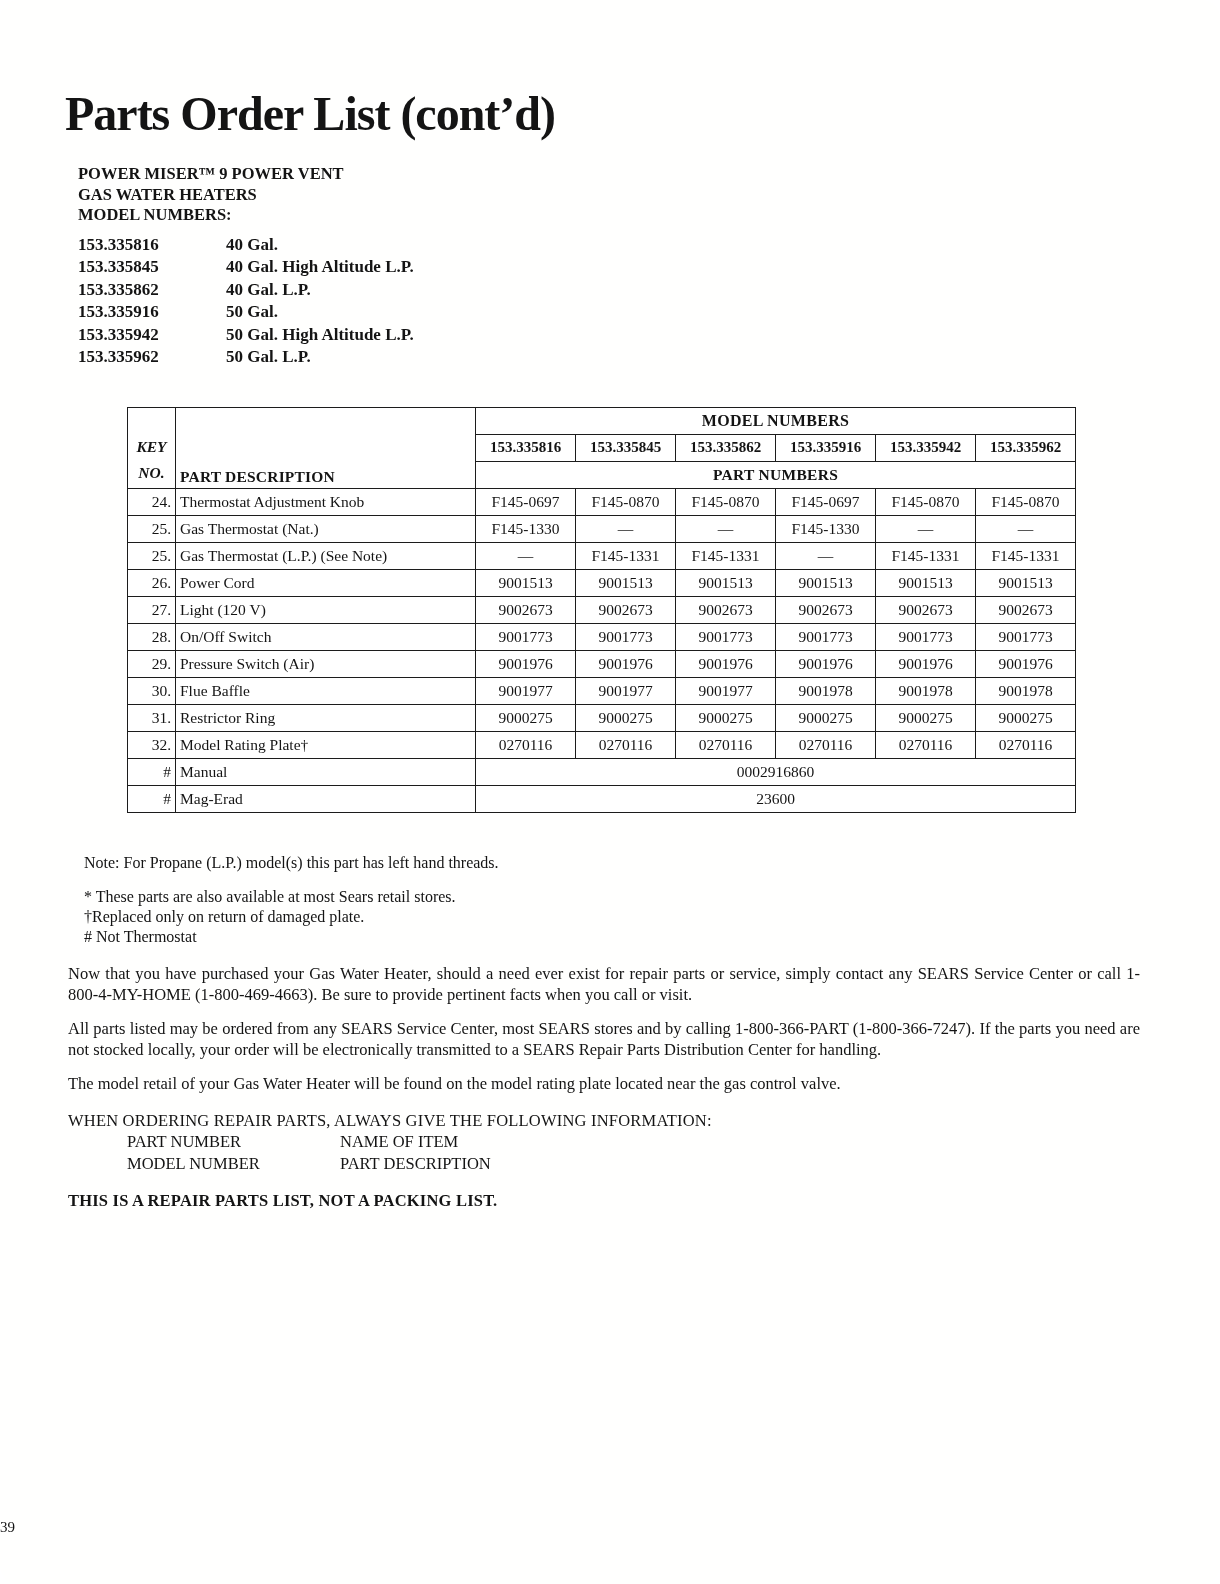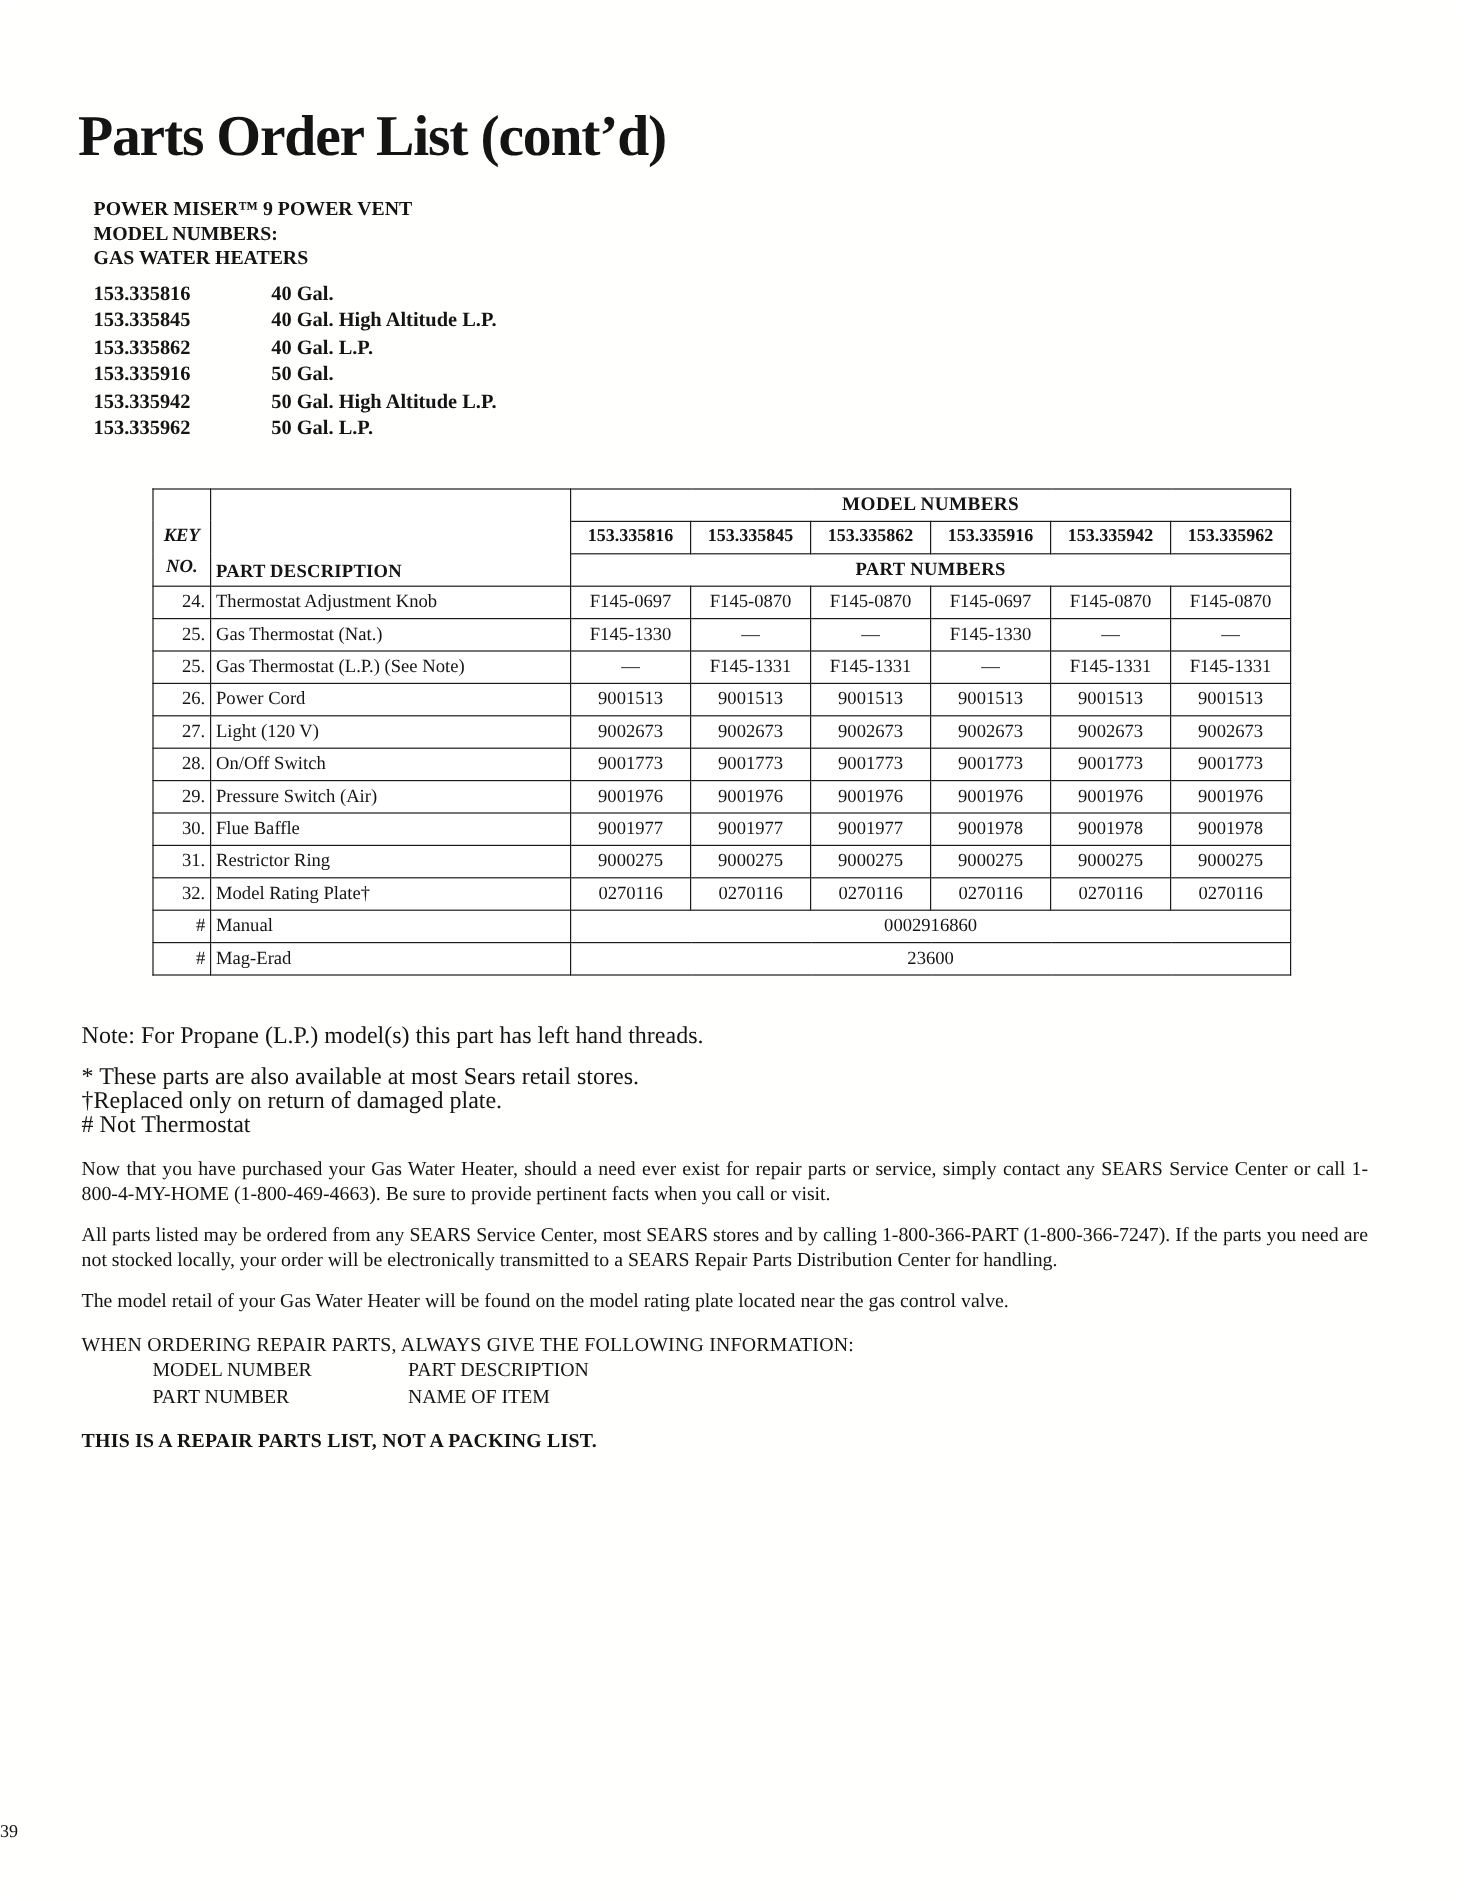--- a/index.html
+++ b/index.html
@@ -57,21 +57,21 @@
   .model-numbers-head { text-align: center; font-size: 16px; letter-spacing: 0.3px; }
   .part-numbers-head  { text-align: center; font-size: 15.5px; letter-spacing: 0.3px; }
   .model-col-head { text-align: center; font-weight: bold; font-size: 15px; padding: 2px 2px; }
   .key-head { vertical-align: bottom; text-align: center; font-weight: bold; padding-left: 5px; line-height: 26px; font-style: italic; }
   .desc-head { vertical-align: bottom; font-weight: bold; padding-left: 8px; padding-bottom: 4px; letter-spacing: 0.2px; }
   .key-cell { text-align: right; padding-left: 8px; }
   .desc-cell { text-align: left; padding-left: 8px; }
   .val { text-align: center; }
   .span-val { text-align: center; }
 
-  .notes { margin-top: 40px; font-size: 20px; line-height: 20px; }
+  .notes { margin-top: 40px; font-size: 16px; line-height: 20px; margin-left: 16px; }
   .note-line:first-of-type { margin-bottom: 14px; }
 
   .body-copy { margin-top: 16px; }
   .body-copy p {
     font-size: 16.5px;
     line-height: 21px;
     text-align: justify;
     margin-top: 13px;
     width: 1072px;
   }
@@ -92,22 +92,22 @@
 </style>
 </head>
 <body>
 
 <div class="page">
 
   <h1 class="title">Parts Order List (cont’d)</h1>
 
   <div class="product-header">
     <div class="ph-line">POWER MISER™  9 POWER VENT</div>
+    <div class="ph-line">GAS WATER HEATERS</div>
     <div class="ph-line">MODEL NUMBERS:</div>
-    <div class="ph-line">GAS WATER HEATERS</div>
 
     <div class="model-list">
 
         <div class="model-row">
           <span class="model-num">153.335816</span>
           <span class="model-desc">40 Gal.</span>
         </div>
 
         <div class="model-row">
           <span class="model-num">153.335845</span>
@@ -322,27 +322,27 @@
       <p>All parts listed may be ordered from any SEARS Service Center, most SEARS stores and by calling 1-800-366-PART (1-800-366-7247). If the parts you need are not stocked locally, your order will be electronically transmitted to a SEARS Repair Parts Distribution Center for handling.</p>
 
       <p>The model retail of your Gas Water Heater will be found on the model rating plate located near the gas control valve.</p>
 
   </div>
 
   <div class="ordering">
     <div class="ordering-heading">WHEN ORDERING REPAIR PARTS, ALWAYS GIVE THE FOLLOWING INFORMATION:</div>
 
       <div class="order-row">
+        <span class="order-c1">PART NUMBER</span>
+        <span class="order-c2">NAME OF ITEM</span>
+      </div>
+
+      <div class="order-row">
         <span class="order-c1">MODEL NUMBER</span>
         <span class="order-c2">PART DESCRIPTION</span>
       </div>
 
-      <div class="order-row">
-        <span class="order-c1">PART NUMBER</span>
-        <span class="order-c2">NAME OF ITEM</span>
-      </div>
-
     <div class="repair-notice">THIS IS A REPAIR PARTS LIST, NOT A PACKING LIST.</div>
   </div>
 
   <div class="page-number">39</div>
 
 </div>
 
 </body></html>

